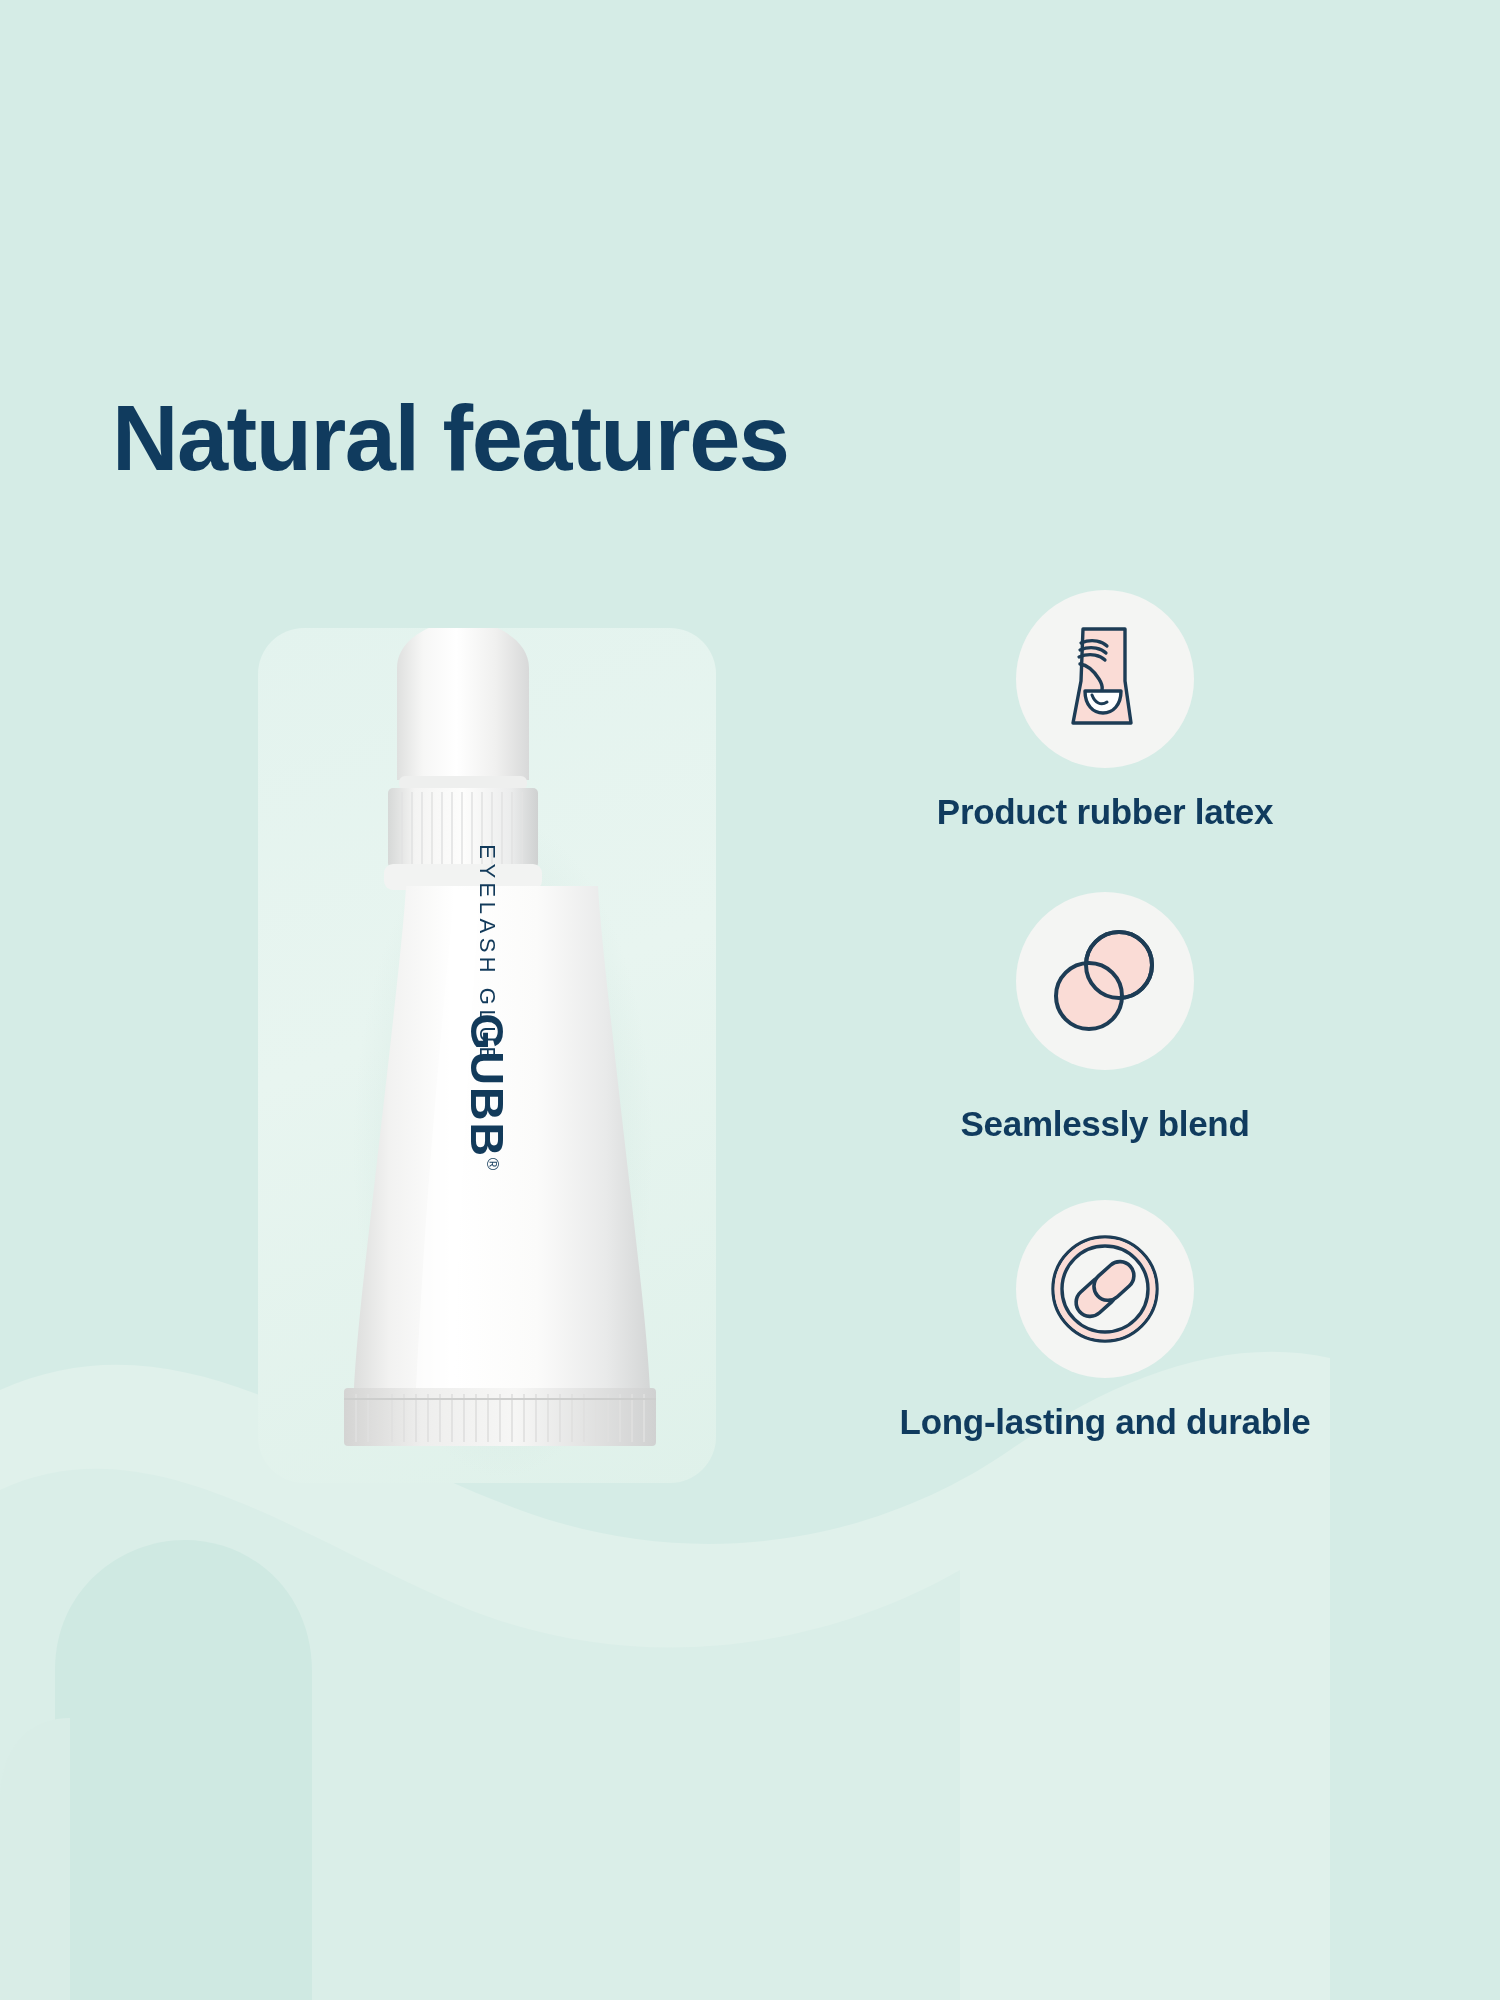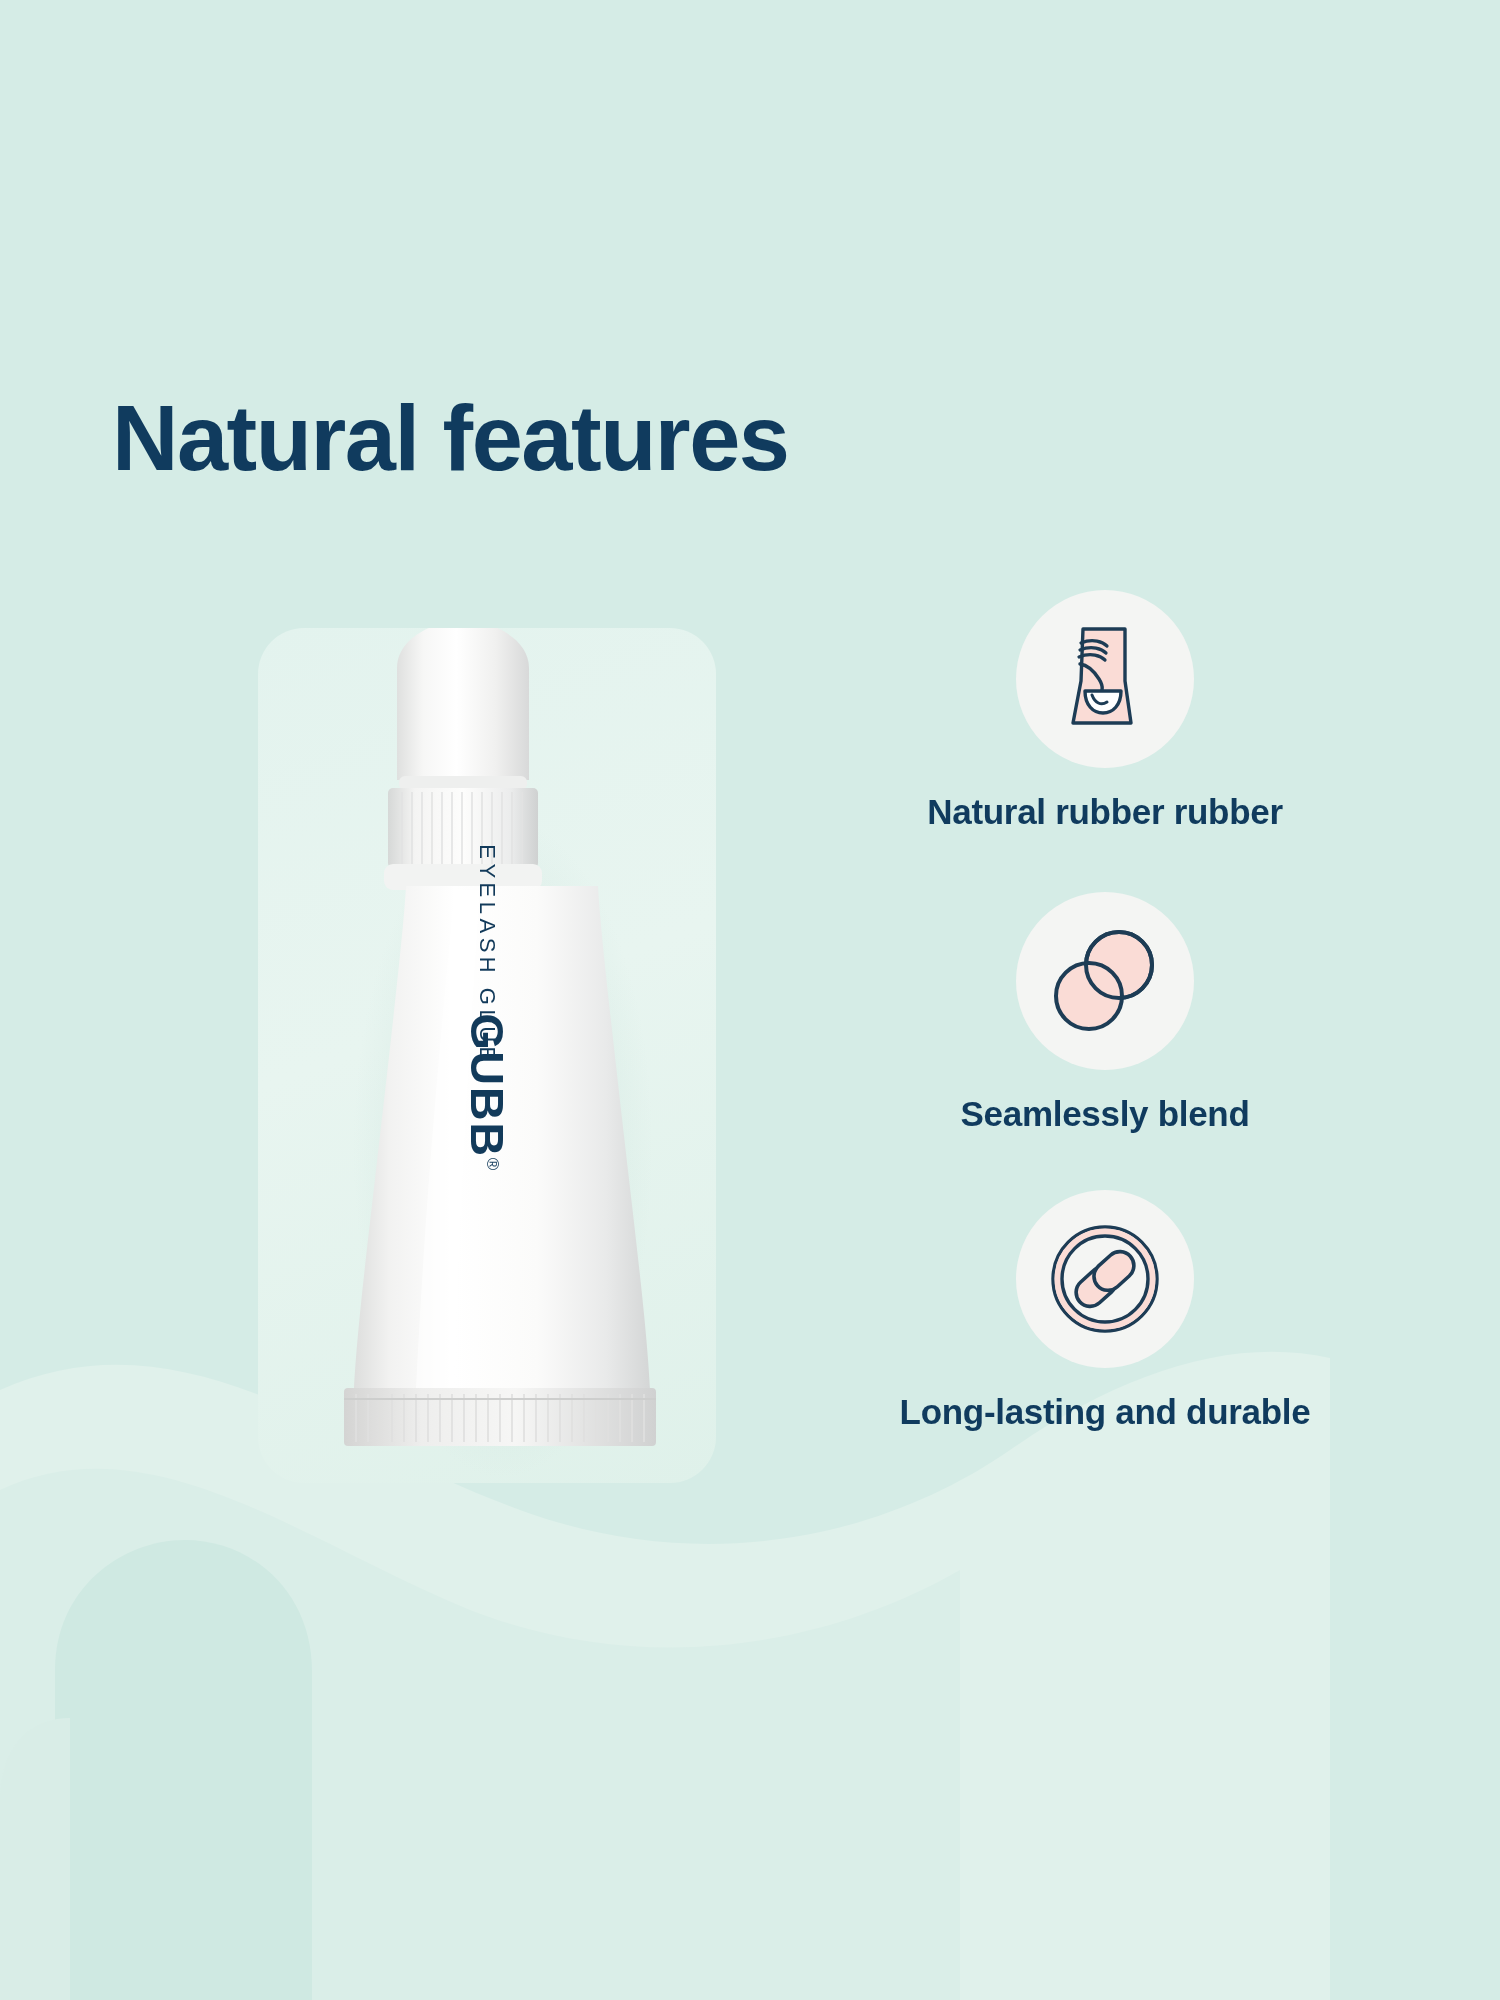--- a/index.html
+++ b/index.html
@@ -54,21 +54,21 @@
     background:#f4f5f3;
     display:flex;align-items:center;justify-content:center;
     margin-bottom:24px;
   }
   .feature-badge svg{display:block;}
   .feature-label{
     font-size:35px;font-weight:bold;color:#103b5e;
     letter-spacing:-0.3px;text-align:center;white-space:nowrap;
   }
   .feature:nth-child(1){margin-bottom:60px;}
-  .feature:nth-child(2){}
+  .feature:nth-child(2){gap:10px;}
 </style>
 </head>
 <body>
 
 <div class="bg-layer">
   <svg class="blob-svg" viewBox="0 0 1500 760" preserveAspectRatio="none">
     <path d="M0,150 C180,70 330,200 520,270 C700,336 880,300 1010,210 C1120,134 1230,96 1330,118 L1330,760 L0,760 Z" fill="#e0f1eb"></path>
     <path d="M0,250 C150,180 300,300 470,370 C640,436 820,410 960,330 L960,760 L0,760 Z" fill="#daeee8"></path>
     <path d="M55,430 C55,350 120,300 185,300 C250,300 312,350 312,432 L312,760 L55,760 Z" fill="#cfe9e2"></path>
     <path d="M0,560 C0,510 28,478 70,478 L70,760 L0,760 Z" fill="#d9ede7"></path>
@@ -194,21 +194,21 @@
         <path d="M36,24 C48,19 58,23 62,27" fill="none" stroke="#1d3c55" stroke-width="3.2" stroke-linecap="round"></path>
         <path d="M35,31 C47,26 57,30 61,34" fill="none" stroke="#1d3c55" stroke-width="3.2" stroke-linecap="round"></path>
         <path d="M34,38 C46,33 56,37 60,41" fill="none" stroke="#1d3c55" stroke-width="3.2" stroke-linecap="round"></path>
 
         <path d="M35,45 C42,46 49,52 54,60 C59,68 58,74 52,76" fill="none" stroke="#1d3c55" stroke-width="3.4" stroke-linecap="round"></path>
 
         <path d="M40,72 L76,72 C76,86 68,94 58,94 C48,94 40,86 40,72 Z" fill="#ffffff" stroke="#1d3c55" stroke-width="3.4" stroke-linejoin="round"></path>
         <path d="M47,76 C50,84 56,87 62,83" fill="none" stroke="#1d3c55" stroke-width="3" stroke-linecap="round"></path>
       </svg>
     </div>
-    <div class="feature-label">Natural rubber rubber</div>
+    <div class="feature-label">Product rubber latex</div>
   </div>
 
   <div class="feature">
     <div class="feature-badge">
       <svg width="122" height="122" viewBox="0 0 122 122">
         <circle cx="75" cy="45" r="33" fill="#fadcd6" stroke="#1d3c55" stroke-width="4"></circle>
         <circle cx="45" cy="76" r="33" fill="#fadcd6" stroke="#1d3c55" stroke-width="4"></circle>
 
         <path d="M61.5,47.8 A33,33 0 0 0 47.6,61.3 A33,33 0 0 0 61.5,47.8 Z" fill="none"></path>
         <circle cx="75" cy="45" r="33" fill="none" stroke="#1d3c55" stroke-width="4"></circle>

